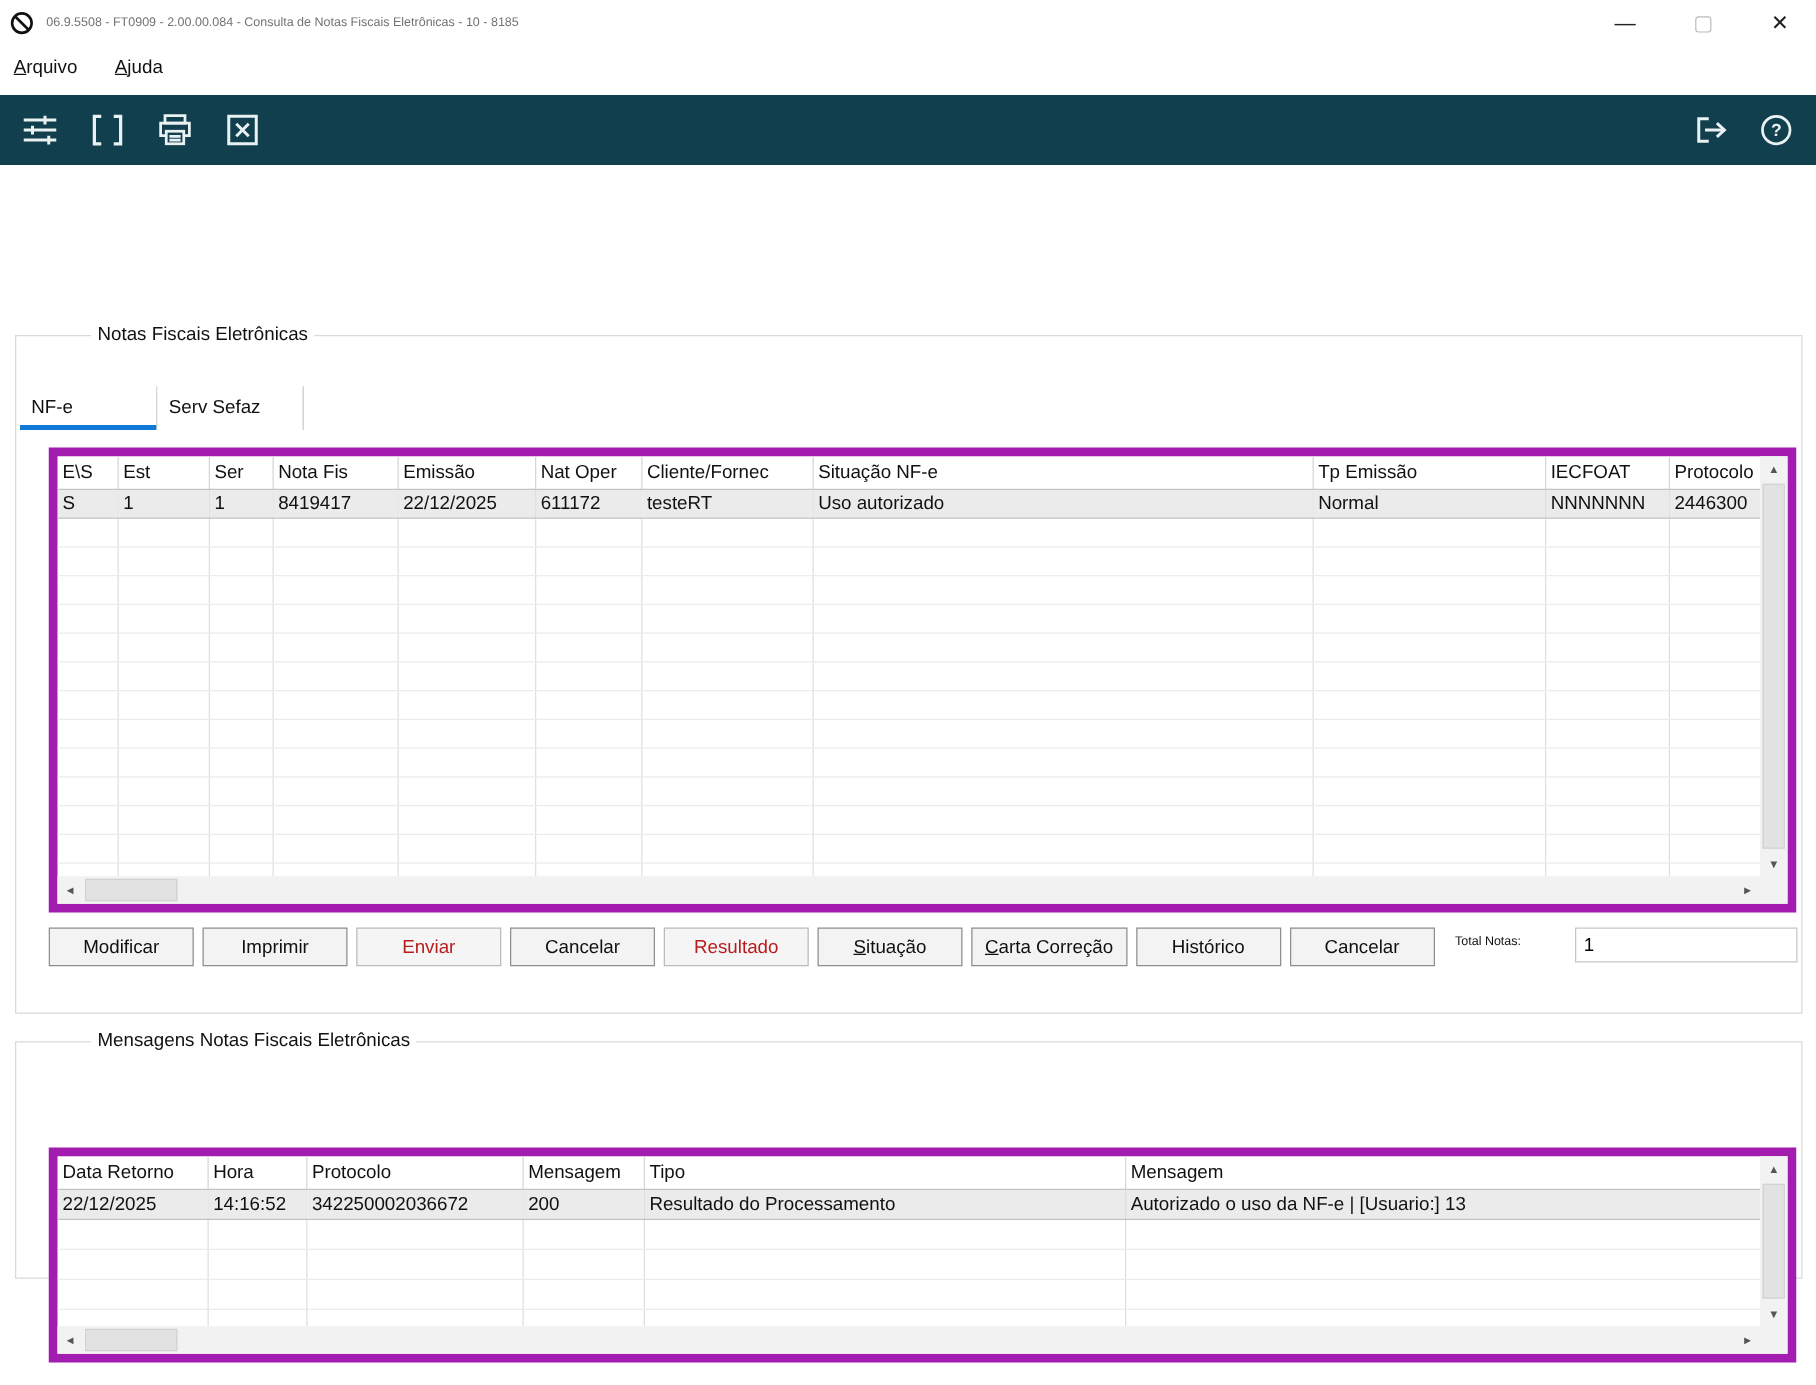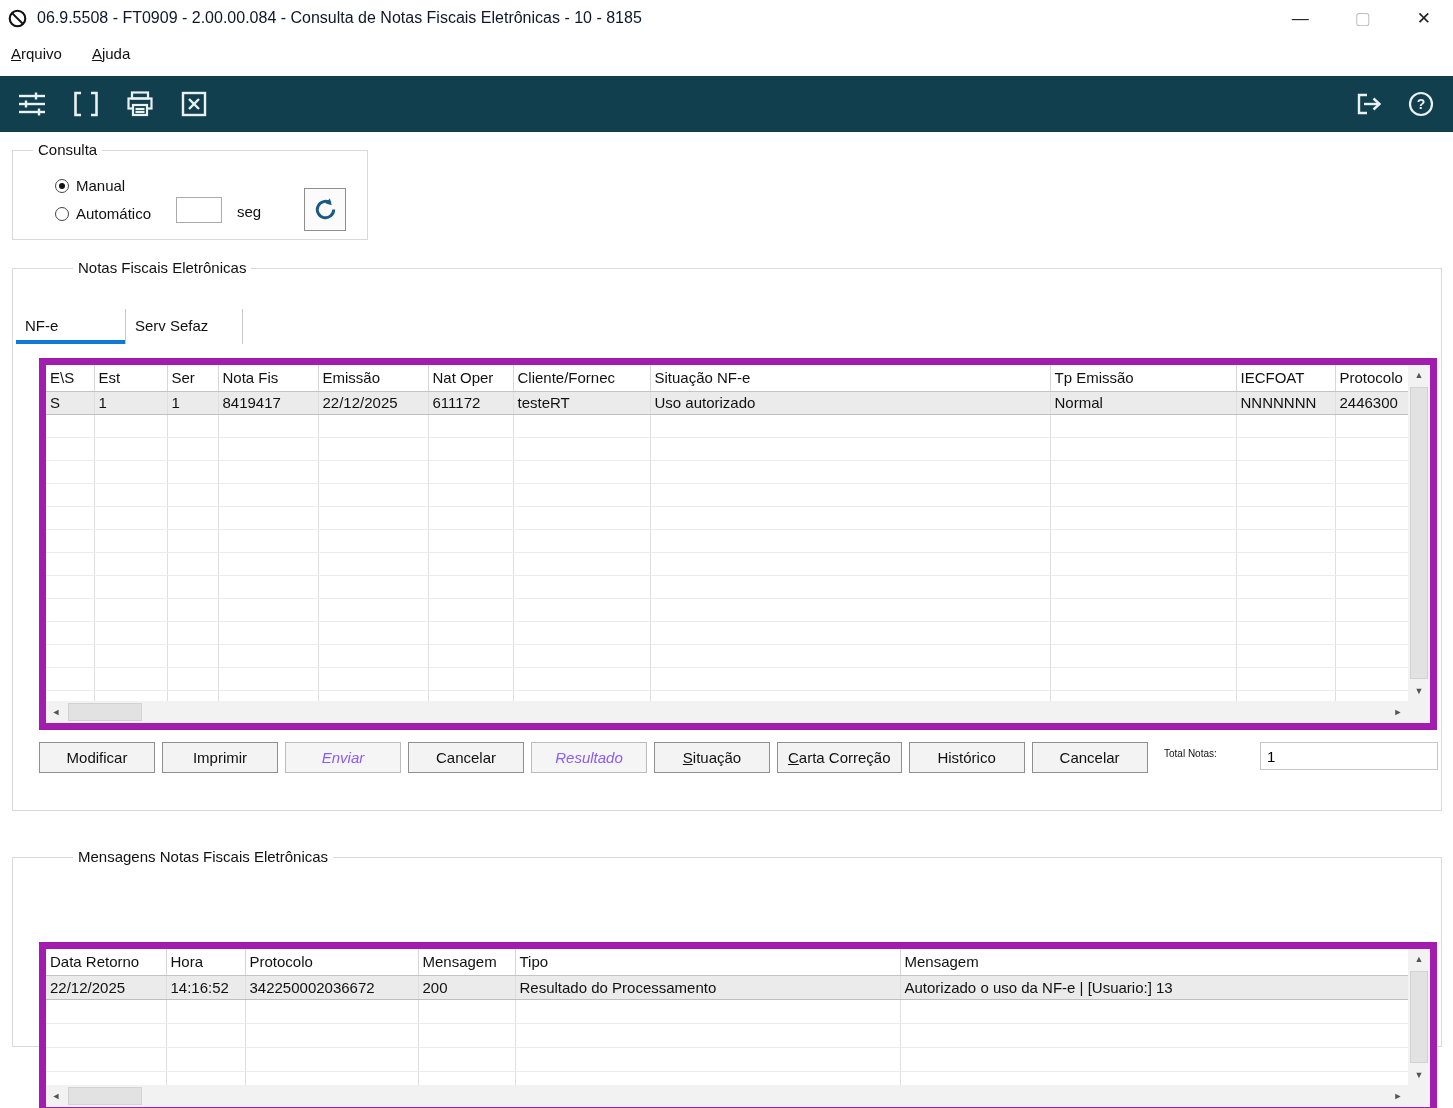--- a/index.html
+++ b/index.html
@@ -5,21 +5,21 @@
   * { margin:0; padding:0; }
   body { background:#888; }
   .screen {
     position:relative; width:1453px; height:1108px; background:#fff;
     font-family:"Liberation Sans", sans-serif; font-size:15px; color:#111; overflow:hidden;
   }
 
   
   .titlebar { position:absolute; top:0; left:0; width:100%; height:36px; background:#fff;
     display:flex; align-items:center; gap:10px; padding:0 8px; box-sizing:border-box; }
-  .title-text { font-size:16px; color:#0f172a; white-space:nowrap; }
+  .title-text { font-size:10px; color:#737373; white-space:nowrap; }
   .win-controls { margin-left:auto; display:flex; align-items:center; gap:46px; padding-right:14px; font-size:17px; color:#222; }
   .win-btn { line-height:1; }
   .win-btn.maxi { color:#bdbdbd; }
 
   
   .menubar { position:absolute; top:36px; left:0; height:34px; display:flex; align-items:center; gap:30px; padding-left:11px; font-size:15px; }
   .menu-item u, .btn u { text-decoration:underline; }
 
   
   .toolbar { position:absolute; top:76px; left:0; width:100%; height:56px;
@@ -65,21 +65,21 @@
   .sb-track { flex:1; position:relative; }
   .sb-thumb { position:absolute; background:#e2e2e2; border:1px solid #d2d2d2; box-sizing:border-box; }
   .vscroll .sb-thumb { left:2px; right:2px; top:2px; bottom:2px; }
   .hscroll .sb-thumb { top:2px; bottom:2px; left:2px; width:74px; }
   .sb-corner { position:absolute; right:0; bottom:0; width:22px; height:22px; background:#f2f2f2; }
 
   
   .btn-row { position:absolute; display:flex; gap:7px; }
   .btn { height:31px; min-width:116px; background:#f3f3f3; border:1px solid #8f8f8f;
     font-family:inherit; font-size:15px; color:#101010; padding:0 10px; box-sizing:border-box; }
-  .btn.disabled { color:#8b5cf6; border-color:#bcbcbc; background:#f5f5f5;font-style:italic; }
+  .btn.disabled { color:#b91c1c; border-color:#bcbcbc; background:#f5f5f5; }
 
   .total-label { position:absolute; font-size:10px; }
   .total-input { position:absolute; border:1px solid #c6c6c6; font:inherit; padding:0 6px; box-sizing:border-box; background:#fff; }
 </style>
 </head>
 <body>
 
 <div class="screen">
 
   <div class="titlebar">
@@ -157,41 +157,20 @@
       </span>
       <span class="tb-icon">
         <svg width="28" height="28" viewBox="0 0 28 28">
           <circle cx="14" cy="14" r="11" fill="none" stroke="#e9f1f3" stroke-width="2.2"></circle>
           <text x="14" y="19" text-anchor="middle" font-size="14" font-weight="bold" fill="#e9f1f3" font-family="Liberation Sans, sans-serif">?</text>
         </svg>
       </span>
     </div>
   </div>
 
-  <div class="fs" style="left:12px; top:150px; width:356px; height:90px;">
-    <span class="fs-legend" style="left:20px;">Consulta</span>
-    <div class="radio-row" style="left:42px; top:26px;">
-      <span class="radio checked"></span>
-      <span>Manual</span>
-    </div>
-    <div class="radio-row" style="left:42px; top:54px;">
-      <span class="radio"></span>
-      <span>Automático</span>
-    </div>
-    <input class="text-input" style="left: 163px; top: 46px; width: 46px; height: 26px;" value="">
-    <span class="unit-label" style="left:224px; top:52px;">seg</span>
-    <button class="refresh-btn" style="left:291px; top:37px; width:42px; height:43px;">
-      <span style="display:flex;">
-        <svg width="27" height="27" viewBox="0 0 28 28">
-          <path d="M22.5 14 a8.5 8.5 0 1 1 -3.2 -6.6" fill="none" style="stroke:var(--refresh-icon,#1a5a82);" stroke-width="3"></path>
-          <path d="M18.6 2.6 L20.4 9.6 L13.8 7.6 Z" style="fill:var(--refresh-icon,#1a5a82);"></path>
-        </svg>
-      </span>
-    </button>
-  </div>
 
   <div class="fs" style="left:12px; top:268px; width:1430px; height:543px;">
     <span class="fs-legend" style="left:60px;">Notas Fiscais Eletrônicas</span>
 
     <div class="tabs" style="left:3px; top:40px;">
       <div class="tab active" style="width:110px;">
         <span>NF-e</span>
       </div>
       <div class="tab" style="width:117px;">
         <span>Serv Sefaz</span>
@@ -449,21 +428,21 @@
         <button type="button" class="btn"><u>S</u>ituação</button>
         <button type="button" class="btn"><u>C</u>arta Correção</button>
         <button type="button" class="btn">Histórico</button>
         <button type="button" class="btn">Cancelar</button>
       </div>
 
     <span class="total-label" style="left:1151px; top:479px;">Total Notas:</span>
     <input class="total-input" style="left: 1247px; top: 473px; width: 178px; height: 28px;" value="1">
   </div>
 
-  <div class="fs" style="left:12px; top:833px; width:1430px; height:190px;margin-top:24px;">
+  <div class="fs" style="left:12px; top:833px; width:1430px; height:190px;">
     <span class="fs-legend" style="left:60px;">Mensagens Notas Fiscais Eletrônicas</span>
 
     <div class="grid-box" style="left:26px; top:84px; width:1398px; height:172px;">
       <div class="grid-area">
         <table class="grid t2">
             <colgroup>
               <col style="width: 120px;">
               <col style="width: 79px;">
               <col style="width: 173px;">
               <col style="width: 97px;">

